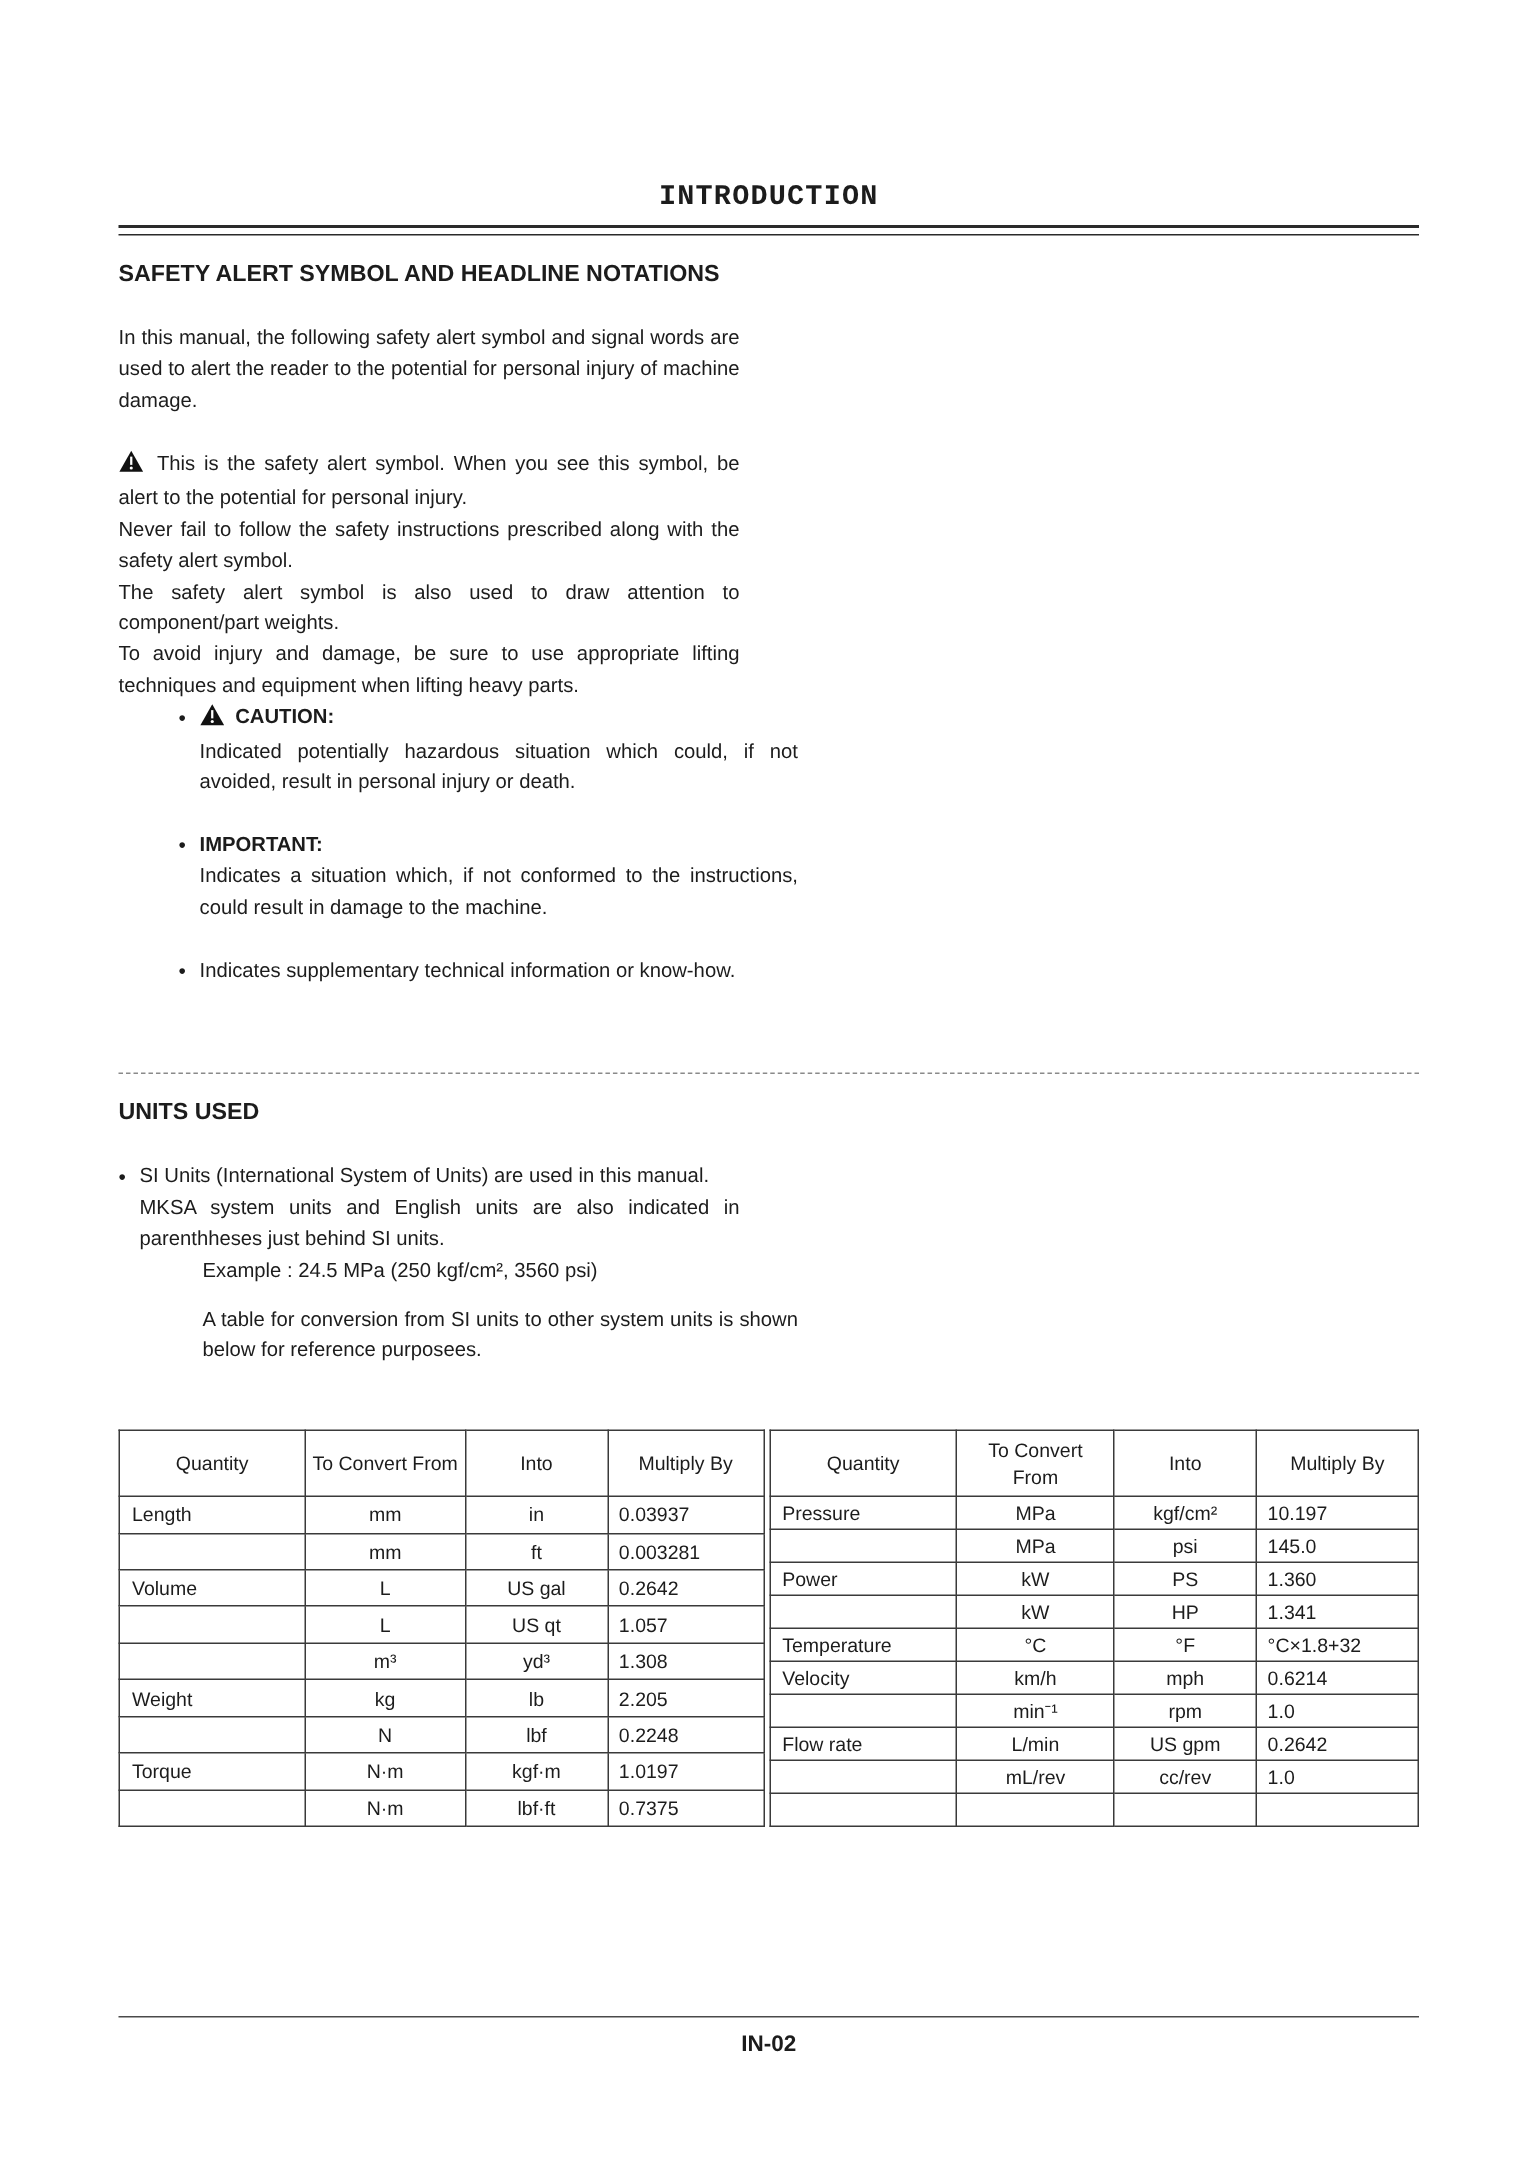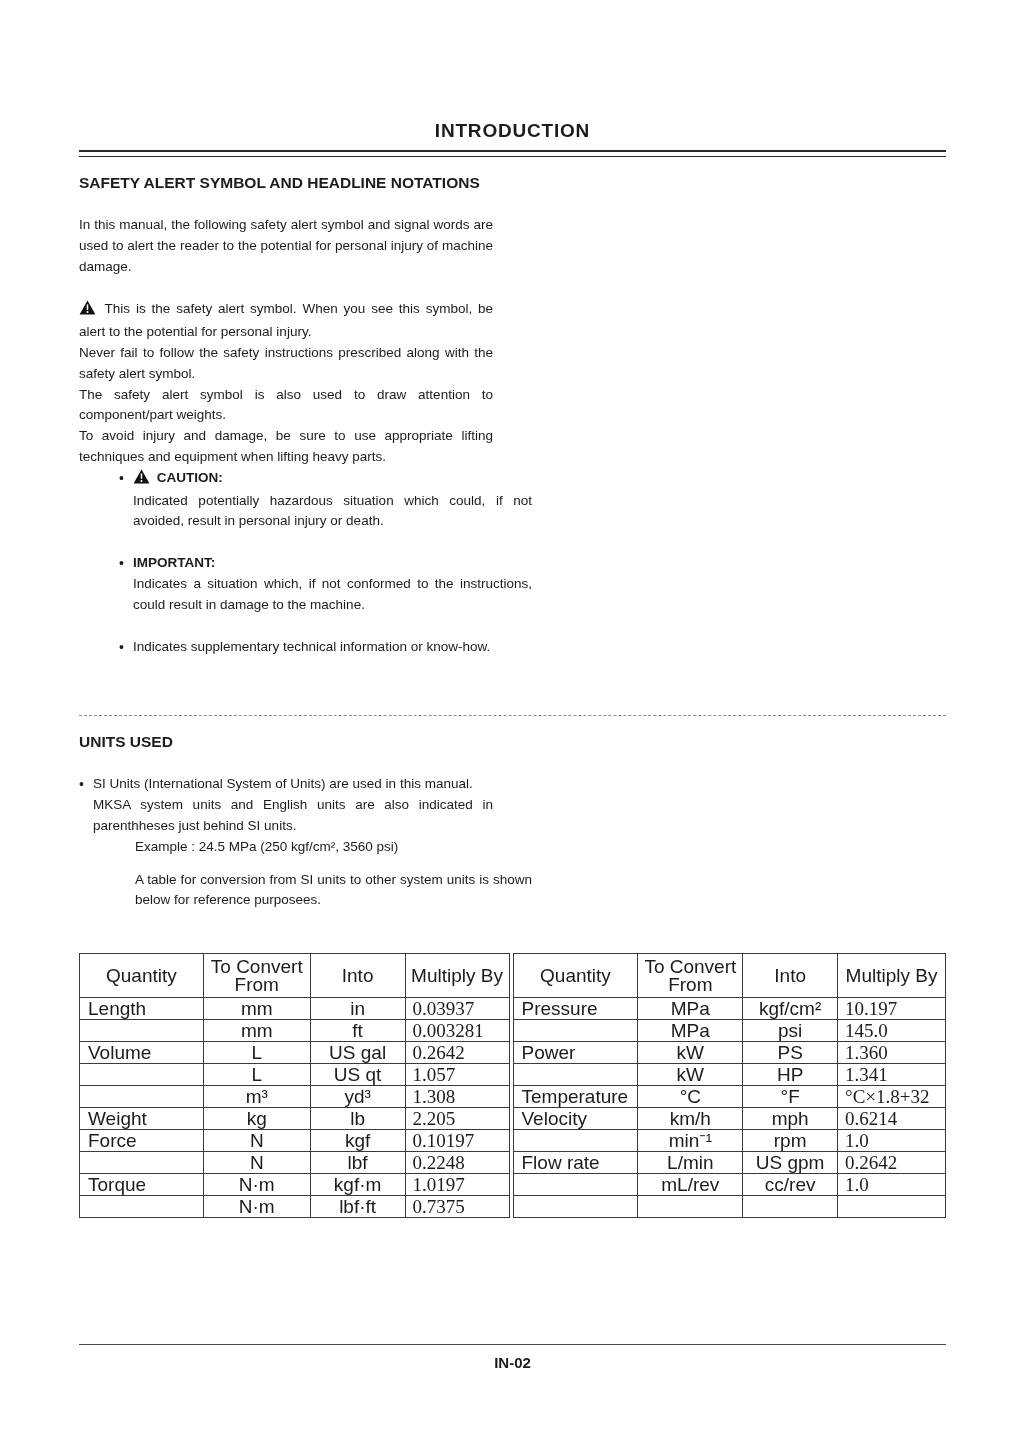--- a/index.html
+++ b/index.html
@@ -19,20 +19,21 @@
     top: 0;
     width: 867px;
     padding-top: 119px;
   }
   .title {
     text-align: center;
     font-size: 19px;
     font-weight: bold;
     letter-spacing: 0.8px;
     line-height: 24px;
+    font-family: Liberation Mono, monospace;
   }
   .title-rule {
     margin-top: 7px;
     height: 7px;
     border-top: 2.5px solid #2a2a2a;
     border-bottom: 1px solid #2a2a2a;
   }
   .section-heading {
     margin-top: 15px;
     font-size: 15.5px;
@@ -72,21 +73,21 @@
     border-top: 1px dashed #8a8a8a;
   }
   .divider + .section-heading { }
   .units-cols { margin-top: 22px; }
   .units-right { padding-left: 16px; }
   .example { text-align: left; }
   .units-note { margin-top: 12px; }
   .table-wrap { display: flex; gap: 3px; margin-top: 42px; }
   table.conv-table {
     border-collapse: collapse;
-    font-size: 19px;
+    font-size: 13px;
     table-layout: fixed;
   }
   .conv-table th, .conv-table td {
     border: 1px solid #3a3a3a;
     overflow: hidden;
     white-space: nowrap;
   }
   .conv-table th {
     font-weight: normal;
     text-align: center;
@@ -96,21 +97,21 @@
     padding: 2px 4px;
     white-space: normal;
   }
   .conv-table td {
     height: 22px;
     line-height: 17px;
     padding: 1px 6px;
   }
   .conv-table td.qty { text-align: left; padding-left: 8px; }
   .conv-table td.from, .conv-table td.into { text-align: center; }
-  .conv-table td.multiply { text-align: left; padding-left: 7px; font-family: Liberation Serif, serif; }
+  .conv-table td.multiply { text-align: left; padding-left: 7px; }
   .footer {
     position: absolute;
     left: 79px;
     top: 1344px;
     width: 867px;
   }
   .footer-rule { border-top: 1px solid #4a4a4a; }
   .footer-text {
     margin-top: 9px;
     text-align: center;
@@ -249,26 +250,20 @@
               <td class="into">yd³</td>
               <td class="multiply">1.308</td>
             </tr>
             <tr>
               <td class="qty">Weight</td>
               <td class="from">kg</td>
               <td class="into">lb</td>
               <td class="multiply">2.205</td>
             </tr>
             <tr>
-              <td class="qty">Force</td>
-              <td class="from">N</td>
-              <td class="into">kgf</td>
-              <td class="multiply">0.10197</td>
-            </tr>
-            <tr>
               <td class="qty">&nbsp;</td>
               <td class="from">N</td>
               <td class="into">lbf</td>
               <td class="multiply">0.2248</td>
             </tr>
             <tr>
               <td class="qty">Torque</td>
               <td class="from">N·m</td>
               <td class="into">kgf·m</td>
               <td class="multiply">1.0197</td>

